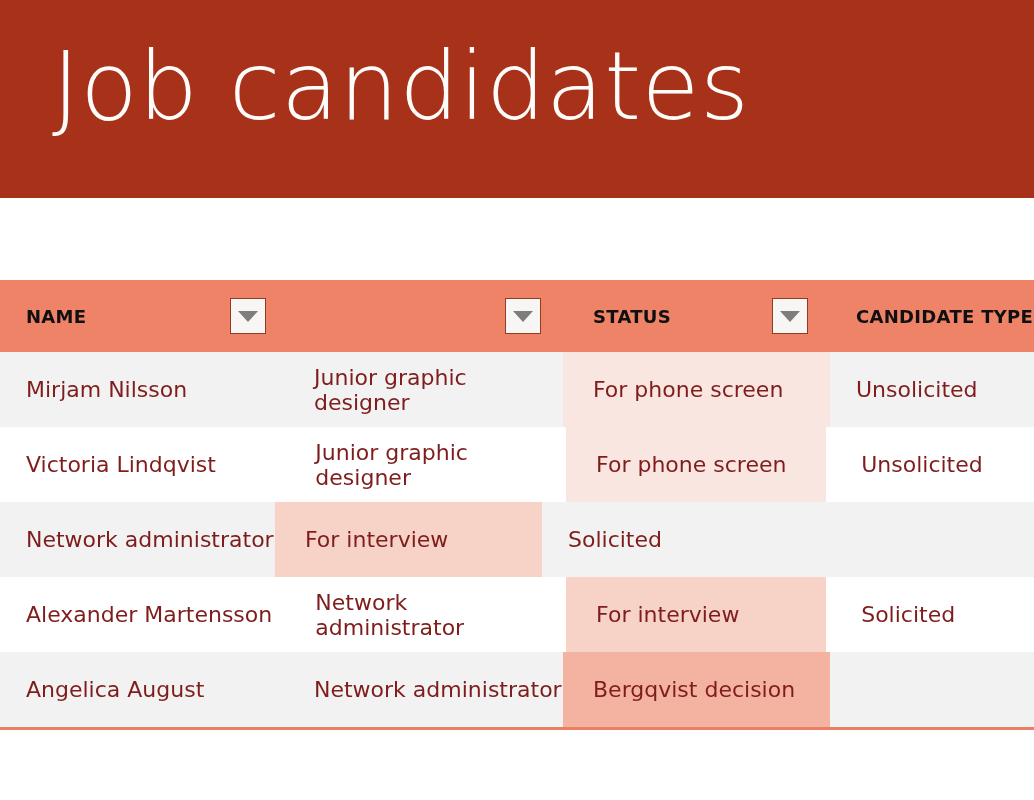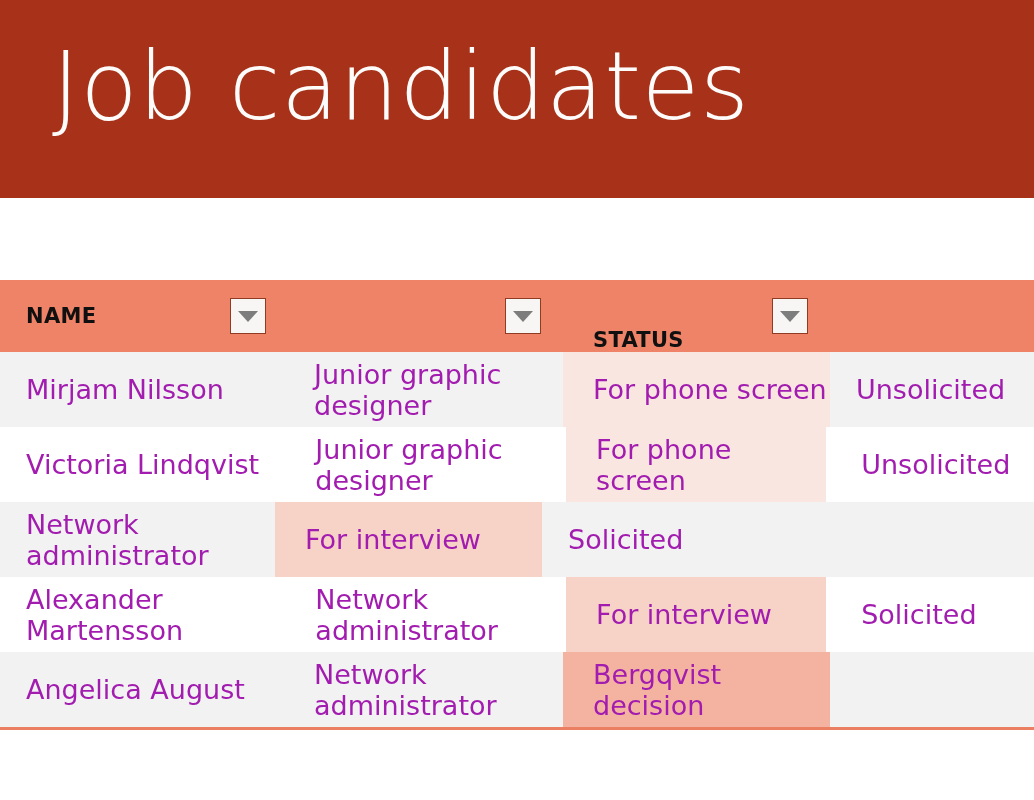--- a/index.html
+++ b/index.html
@@ -62,34 +62,34 @@
     height: 72px;
     background: #ee8368;
   }
 
   .header-cell {
     display: flex;
     align-items: center;
     position: relative;
     font-family: "DejaVu Sans", sans-serif;
     font-weight: bold;
-    font-size: 21px;
+    font-size: 18px;
     letter-spacing: 0.3px;
     color: #101010;
     text-transform: uppercase;
   }
 
   .header-label {
     display: block;
   }
 
   
   .col-name      { width: 288px; padding-left: 26px; }
   .col-applying  { width: 275px; padding-left: 26px; }
-  .col-status    { width: 267px; padding-left: 30px; align-items: flex-end; }
+  .col-status    { width: 267px; padding-left: 30px; }
   .col-type      { width: 204px; padding-left: 26px; }
 
   
   .filter-btn {
     position: absolute;
     right: 22px;
     top: 50%;
     transform: translateY(-50%);
     width: 36px;
     height: 36px;
@@ -115,22 +115,22 @@
   }
 
   .data-row.shade-alt { background: #f2f2f2; }
   .data-row.shade-plain { background: #ffffff; gap: 9px; }
 
   .cell {
     display: flex;
     align-items: center;
     font-family: "DejaVu Sans", sans-serif;
     font-weight: 400;
-    font-size: 27px;
-    color: #a21caf;
+    font-size: 22px;
+    color: #7f1d1d;
   }
 
   
   .cell.col-status { position: relative; }
 
   .heat-1 { background: #fae6e1; }
   .heat-2 { background: #f7d2c6; }
   .heat-3 { background: #f3b3a0; }
 
   .bottom-rule {
@@ -164,20 +164,23 @@
         </span>
       </div>
 
       <div class="header-cell col-status">
         <span class="header-label">STATUS</span>
         <span class="filter-btn">
           <span class="tri"></span>
         </span>
       </div>
 
+      <div class="header-cell col-type">
+        <span class="header-label">CANDIDATE TYPE</span>
+      </div>
     </div>
 
     <div id="rows-container">
         <div class="row data-row shade-alt">
           <div class="cell col-name">Mirjam Nilsson</div>
           <div class="cell col-applying">Junior graphic designer</div>
           <div class="cell col-status heat-1">For phone screen</div>
           <div class="cell col-type">Unsolicited</div>
         </div>
         <div class="row data-row shade-plain">

